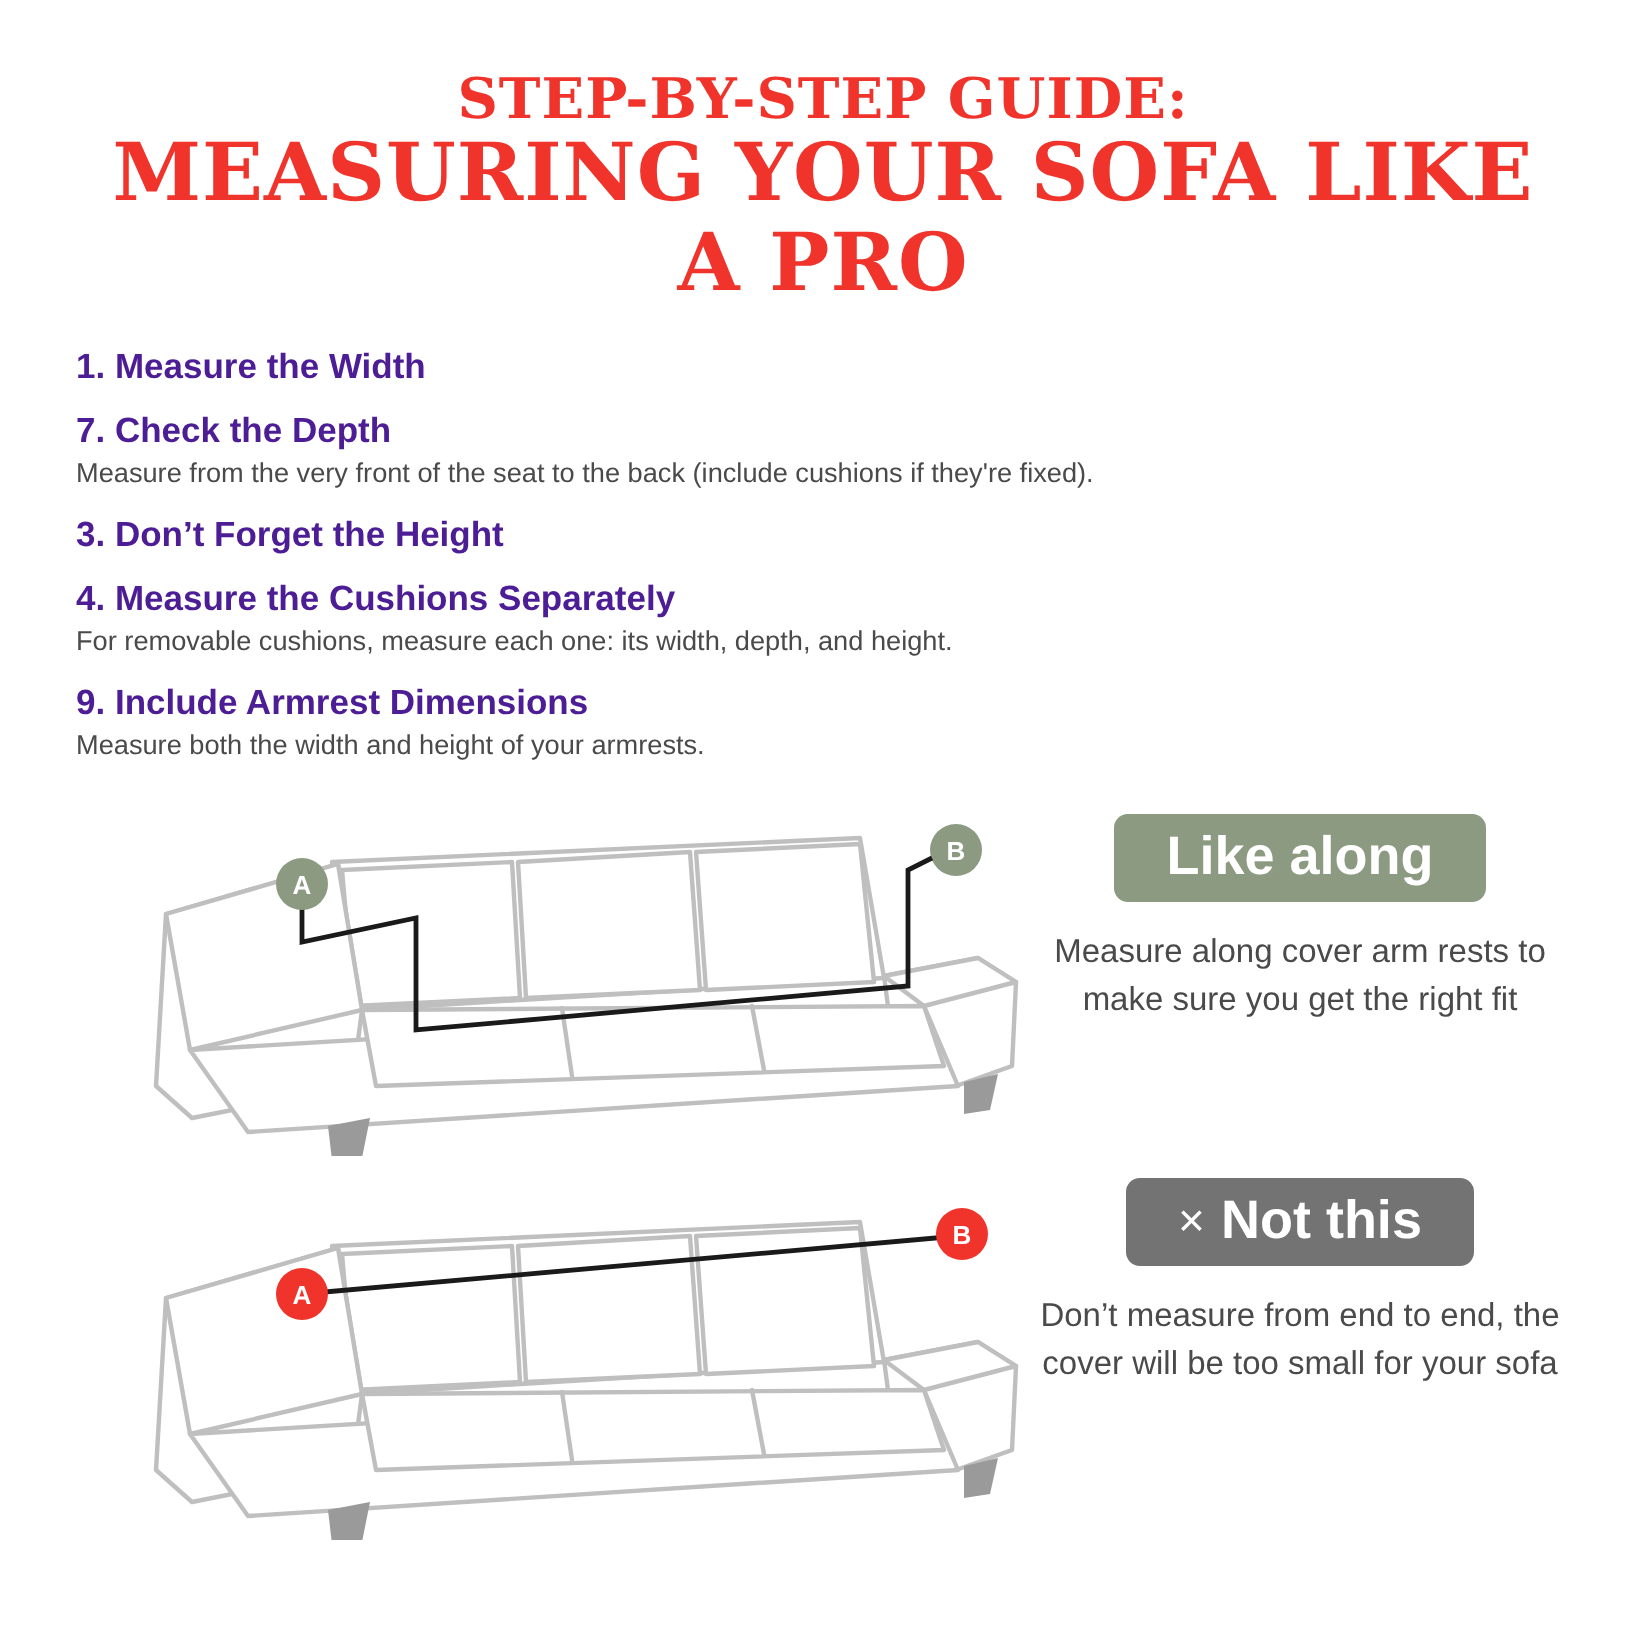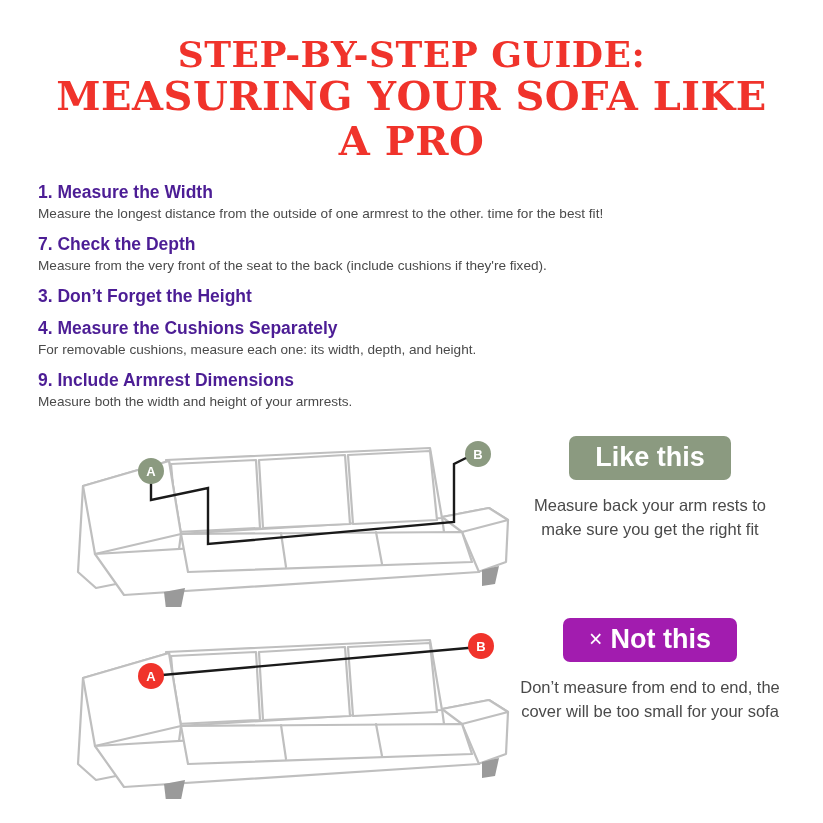--- a/index.html
+++ b/index.html
@@ -28,21 +28,21 @@
     padding-top: 34px;
     text-align: center;
   }
   .title-line {
     font-family: "DejaVu Serif", serif;
     color: #f0332b;
     font-weight: bold;
     letter-spacing: 0.5px;
     line-height: 1.12;
   }
-  .title-line.l1 { font-size: 36px; }
+  .title-line.l1 { font-size: 28px; }
   .title-line.l2 { font-size: 40px; }
 
   
   .steps {
     margin-top: 18px;
   }
   .step { margin-bottom: 11px; }
   .step-head {
     color: #4c1d95;
     font-size: 17.5px;
@@ -83,21 +83,21 @@
     display: inline-block;
     padding: 7px 26px 9px 26px;
     border-radius: 7px;
     color: #ffffff;
     font-size: 27px;
     font-weight: bold;
     font-family: "Liberation Sans", sans-serif;
     line-height: 1.05;
   }
   .ribbon.good { background: #8b9a80; }
-  .ribbon.bad  { background: #a21caf; }
+  .ribbon.bad  { background: #737373; }
   .ribbon .x {
     font-weight: normal;
     font-size: 23px;
     margin-right: 8px;
     vertical-align: 1px;
   }
   .side-text {
     margin-top: 14px;
     font-size: 16.5px;
     color: #4a4a4a;
@@ -111,21 +111,20 @@
 
   <div class="title-block">
     <div class="title-line l1">STEP-BY-STEP GUIDE:</div>
     <div class="title-line l2">MEASURING YOUR SOFA LIKE A PRO</div>
   </div>
 
   <div class="steps">
 
     <div class="step">
       <p class="step-head">1. Measure the Width</p>
-      <p class="step-body">Measure the longest distance from the outside of one armrest to the other. time for the best fit!</p>
     </div>
 
     <div class="step">
       <p class="step-head">7. Check the Depth</p>
       <p class="step-body">Measure from the very front of the seat to the back (include cushions if they're fixed).</p>
     </div>
 
     <div class="step">
       <p class="step-head">3.  Don’t Forget the Height</p>
     </div>
@@ -218,23 +217,23 @@
         </g>
         <g>
           <circle cx="443" cy="32" r="13" fill="#F0332B"></circle>
           <text x="443" y="37" font-family="Liberation Sans, sans-serif" font-size="13" font-weight="bold" fill="#ffffff" text-anchor="middle">B</text>
         </g>
       </svg>
     </div>
 
     <div class="side-col top">
       <div class="ribbon good">
-        <span>Like this</span>
+        <span>Like along</span>
       </div>
-      <div class="side-text">Measure back your arm rests to make sure you get the right fit</div>
+      <div class="side-text">Measure along cover arm rests to make sure you get the right fit</div>
     </div>
 
     <div class="side-col bottom">
       <div class="ribbon bad">
         <span class="x">×</span><span>Not this</span>
       </div>
       <div class="side-text">Don’t measure from end to end, the cover will be too small for your sofa</div>
     </div>
 
   </div>

